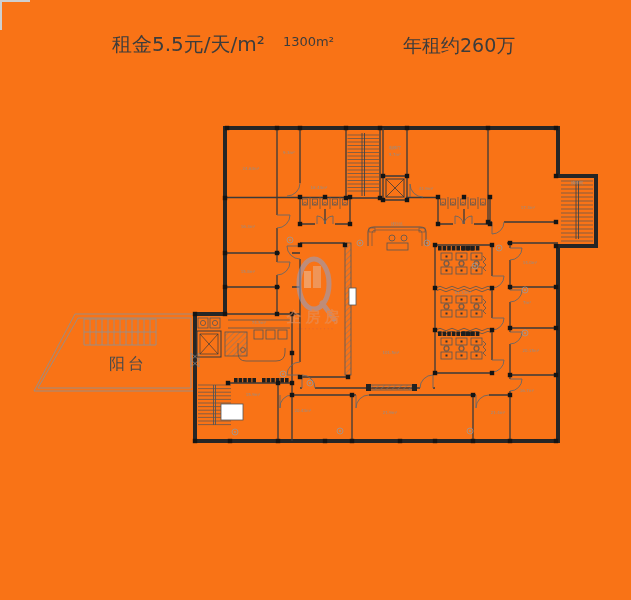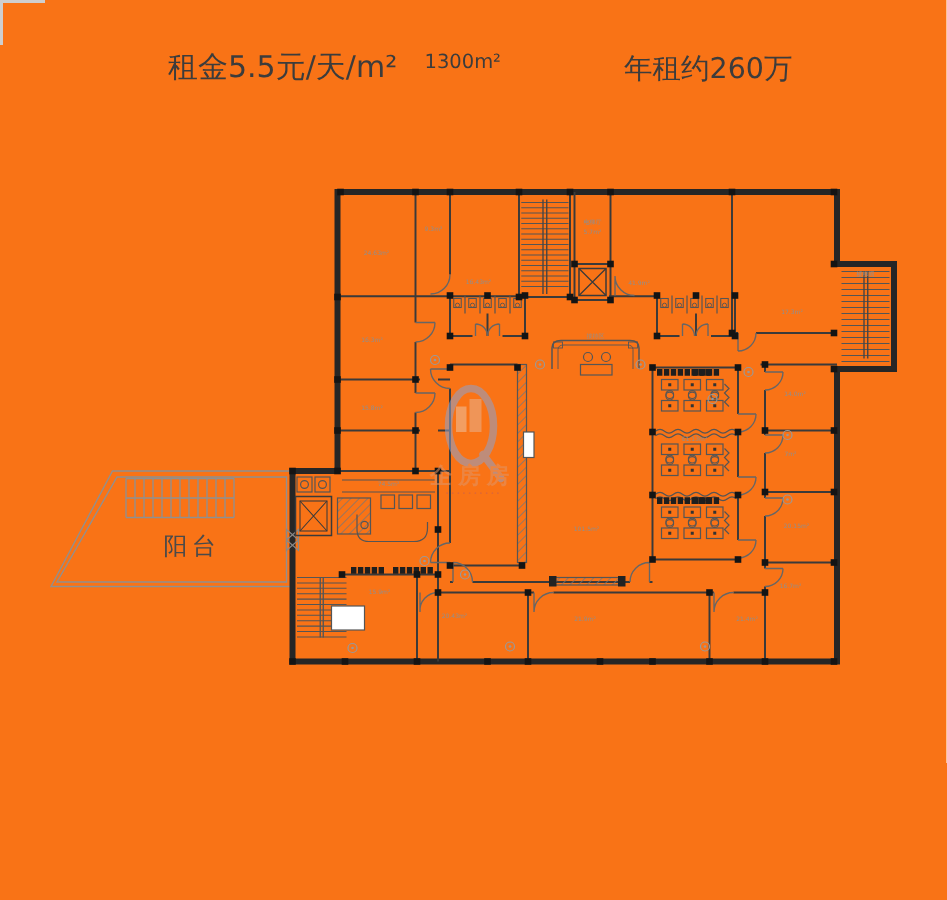--- a/index.html
+++ b/index.html
@@ -1,21 +1,21 @@
 <!DOCTYPE html>
 <html><head>
 <meta charset="utf-8">
 <style>
   html,body{margin:0;padding:0;background:#fff;}
   #stage{position:relative;width:631px;height:600px;background:#f97316;overflow:hidden;
          font-family:"DejaVu Sans","Liberation Sans",sans-serif;}
   .hdr{position:absolute;color:#3c3c3c;white-space:nowrap;}
   #h1{left:112px;top:31px;font-size:20px;}
   #h2{left:283px;top:34px;font-size:13px;}
-  #h3{left:416px;top:33px;font-size:19px;}
+  #h3{left:403px;top:33px;font-size:19px;}
   #corner-h{position:absolute;left:0;top:0;width:30px;height:2px;background:#cfcfcf;}
   #corner-v{position:absolute;left:0;top:0;width:2px;height:30px;background:#cfcfcf;}
   svg{position:absolute;left:0;top:0;}
   svg text{font-family:"DejaVu Sans","Liberation Sans",sans-serif;}
   .arealbl{fill:#8f8f8f;font-size:4px;text-anchor:middle;}
 </style>
 </head>
 <body>
 
 <div id="stage">

